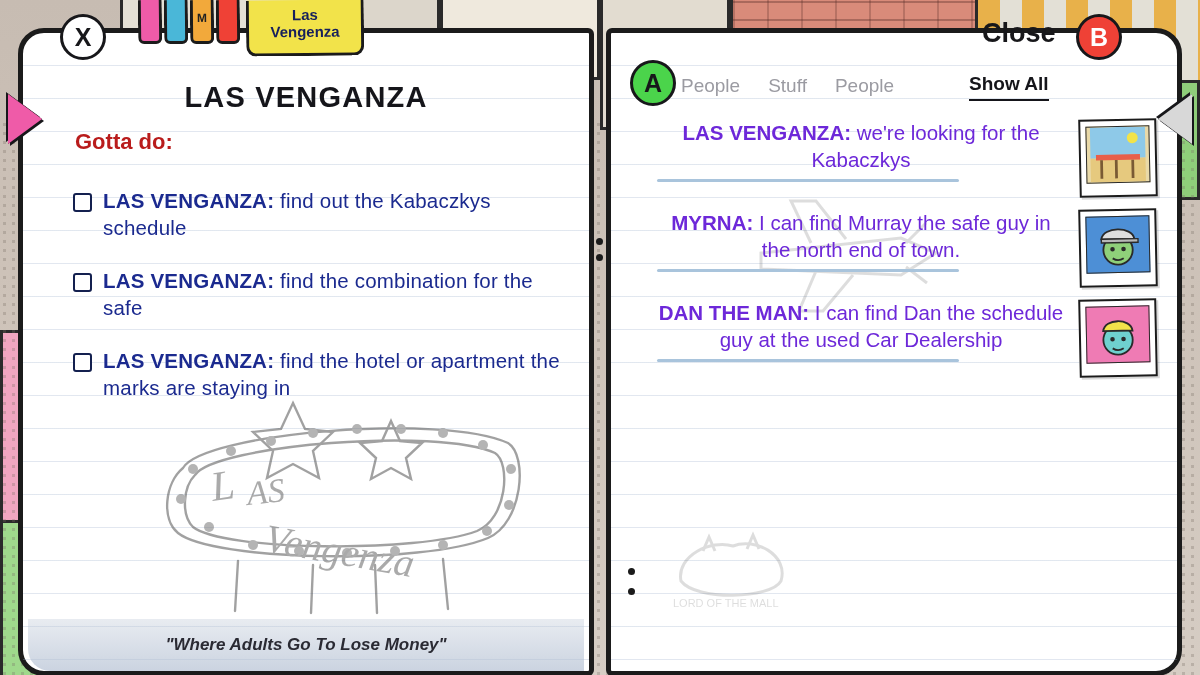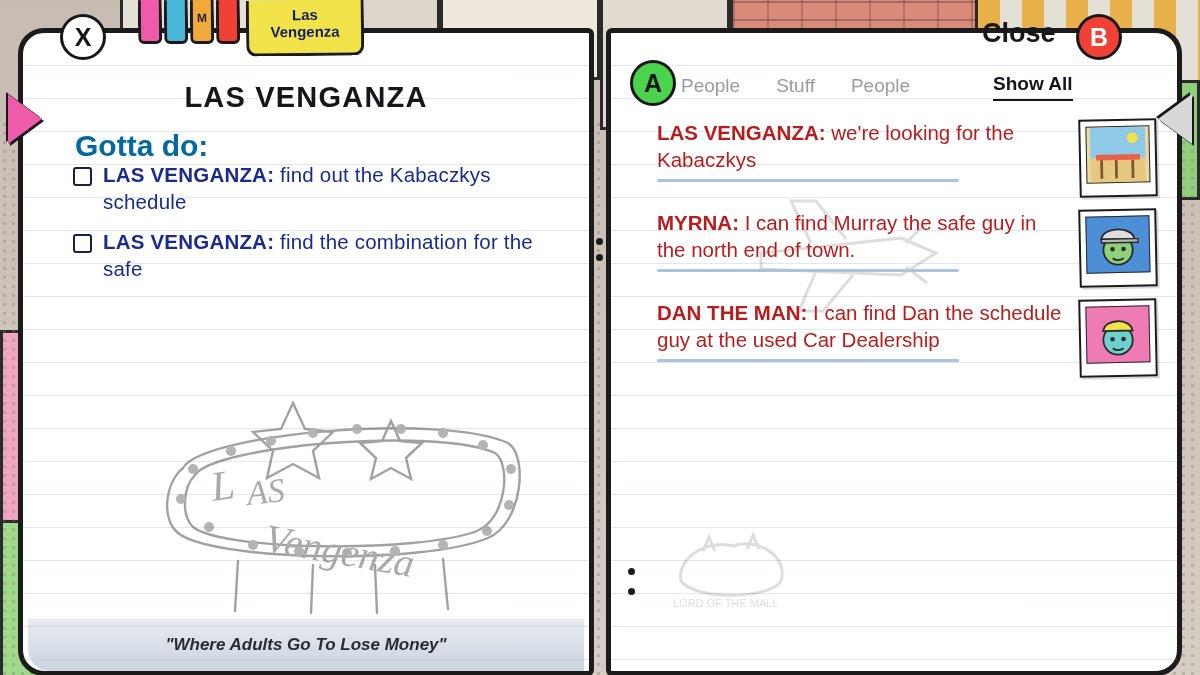--- a/index.html
+++ b/index.html
@@ -178,34 +178,35 @@
     text-align: center;
     font-size: 29px;
     font-weight: bold;
     letter-spacing: 1.2px;
     color: #15151a;
   }
   .gotta {
     position: absolute;
     left: 52px;
     top: 96px;
-    font-size: 30px;
-    font-weight: bold;
-    color: #0369a1;
+    font-size: 22px;
+    font-weight: bold;
+    color: #b91c1c;
   }
   .todo-list {
     position: absolute;
     left: 50px;
     top: 128px;
     width: 490px;
   }
   .todo {
     display: flex;
     align-items: flex-start;
     margin-bottom: 13px;
+    margin-top: 26px;
   }
   .checkbox {
     flex: 0 0 auto;
     width: 15px;
     height: 15px;
     border: 2.5px solid #14204f;
     border-radius: 3px;
     margin-top: 6px;
     margin-right: 11px;
     background: #fff;
@@ -244,21 +245,21 @@
   }
 
   
   .filter-bar {
     position: absolute;
     top: 40px;
     left: 70px;
     right: 26px;
     display: flex;
     align-items: flex-end;
-    gap: 36px;
+    gap: 28px;
   }
   .filter {
     font-size: 19px;
     color: #9b9ba2;
     padding-bottom: 4px;
   }
   .filter.active {
     color: #15151a;
     font-weight: bold;
     border-bottom: 2.5px solid #15151a;
@@ -272,22 +273,23 @@
   }
   .entry {
     display: flex;
     align-items: flex-start;
     margin-bottom: 12px;
   }
   .entry-text {
     flex: 1 1 auto;
     font-size: 20.5px;
     line-height: 27px;
-    color: #b91c1c;
+    color: #6d28d9;
     padding-right: 14px;
+    text-align: center;
   }
   .entry-text .who { font-weight: bold; }
   .entry-underline {
     margin-top: 6px;
     height: 3px;
     width: 74%;
     background: #a9c4dc;
     border-radius: 2px;
   }
   .polaroid {
@@ -420,20 +422,24 @@
       <div class="gotta">Gotta do:</div>
 
       <div class="todo-list">
         <div class="todo">
           <div class="checkbox"></div>
           <div class="todo-text"><span class="tag">LAS VENGANZA:</span><span> find out the Kabaczkys schedule</span></div>
         </div>
         <div class="todo">
           <div class="checkbox"></div>
           <div class="todo-text"><span class="tag">LAS VENGANZA:</span><span> find the combination for the safe</span></div>
+        </div>
+        <div class="todo">
+          <div class="checkbox"></div>
+          <div class="todo-text"><span class="tag">LAS VENGANZA:</span><span> find the hotel or apartment the marks are staying in</span></div>
         </div>
       </div>
 
       <svg class="sign-art" viewBox="0 0 400 250">
         <g fill="none" stroke="#555" stroke-width="2.4" stroke-linecap="round">
           <path d="M40 95 C60 60, 300 40, 365 70 C385 82, 380 150, 345 165 C280 192, 70 188, 35 160 C18 146, 22 110, 40 95 Z"></path>
           <path d="M52 102 C72 72, 295 54, 352 80 C368 90, 364 146, 334 158 C275 180, 80 178, 50 154 C38 142, 40 114, 52 102 Z"></path>
           <path d="M95 188 L92 238 M300 186 L305 236 M170 192 L168 240 M232 192 L234 240"></path>
           <path d="M150 30 l12 26 28 3 -20 19 6 27 -26 -14 -26 14 6 -27 -20 -19 28 -3 z"></path>
           <path d="M248 48 l9 20 22 2 -16 15 5 21 -20 -11 -20 11 5 -21 -16 -15 22 -2 z"></path>

